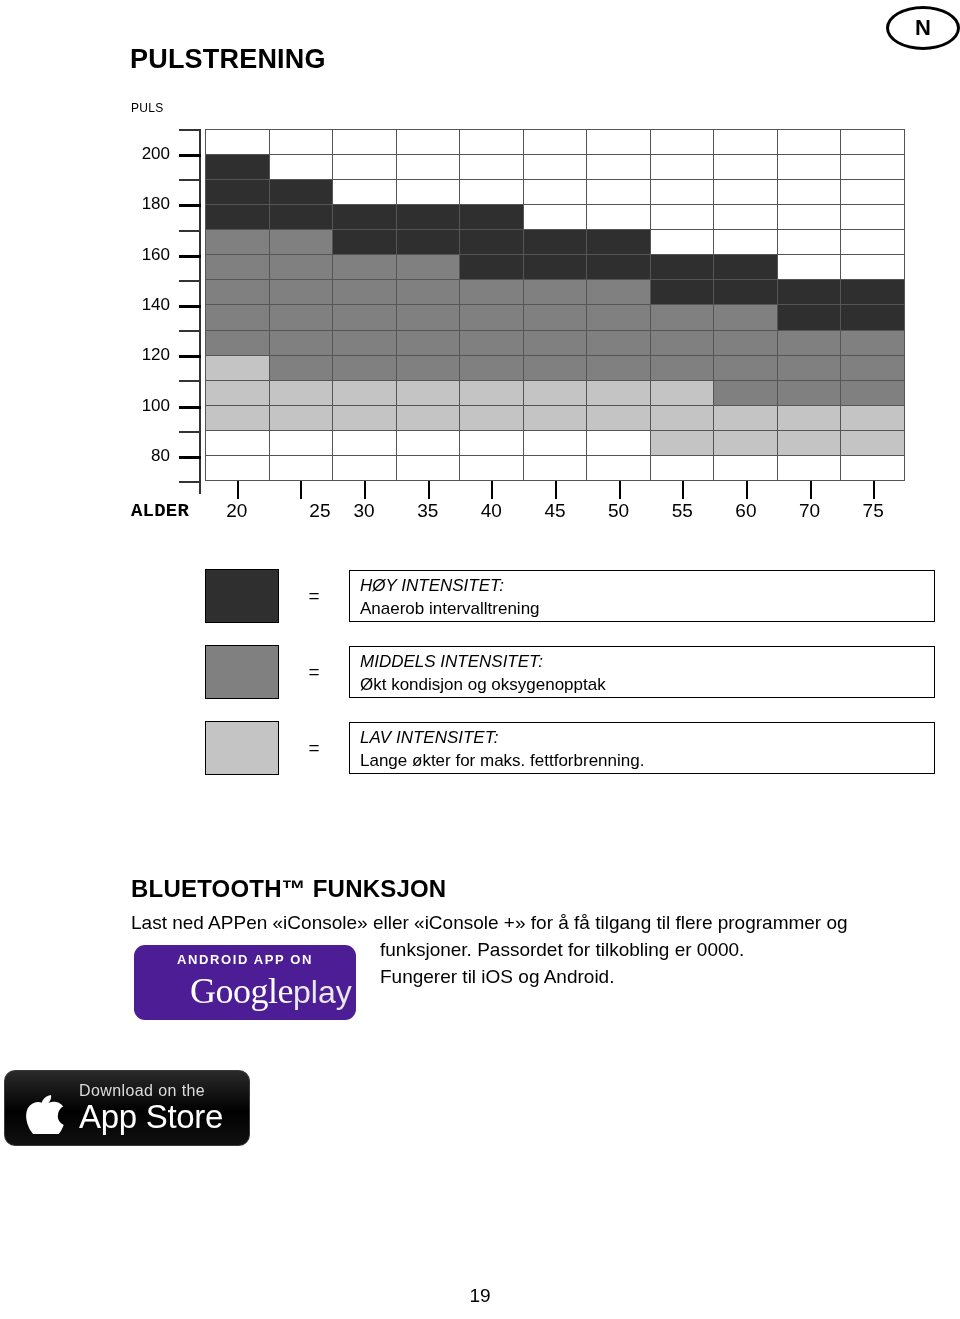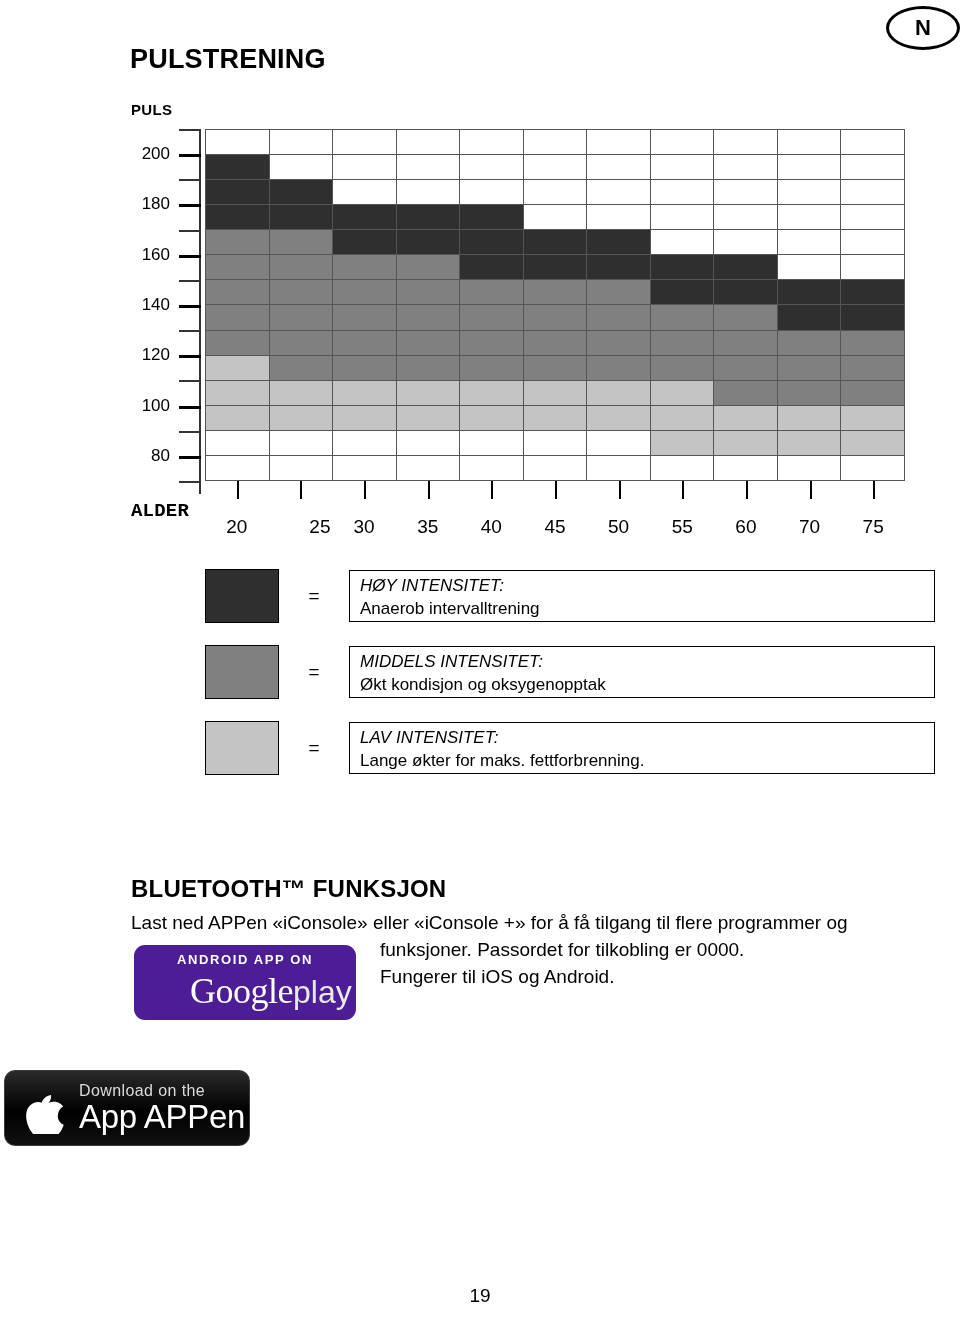--- a/index.html
+++ b/index.html
@@ -17,21 +17,21 @@
     font-size:22px;font-weight:bold;line-height:1;
   }
 
   
   .page-title{
     position:absolute;left:130px;top:44px;
     font-size:27px;font-weight:bold;letter-spacing:.2px;
   }
   .axis-title-y{
     position:absolute;left:131px;top:101px;
-    font-size:15px;font-weight:bold;letter-spacing:.3px;
+    font-size:12px;font-weight:normal;letter-spacing:.3px;
   }
 
   
   .chart{
     position:absolute;left:205px;top:129px;
     width:700px;height:352px;
   }
   .grid{
     position:absolute;inset:0;
     display:grid;
@@ -60,21 +60,21 @@
   .y-label{
     position:absolute;right:0;width:60px;text-align:right;
     font-size:17px;line-height:1;
   }
   .y-labels{position:absolute;left:108px;top:129px;width:62px;height:352px;}
 
   
   .x-ticks{position:absolute;left:205px;top:481px;width:700px;height:18px;}
   .x-tick{position:absolute;top:0;width:2px;height:18px;background:#000;}
 
-  .x-labels{position:absolute;left:205px;top:500px;width:700px;height:24px;margin-top:16px;}
+  .x-labels{position:absolute;left:205px;top:500px;width:700px;height:24px;}
   .x-label{
     position:absolute;top:0;width:60px;margin-left:-30px;text-align:center;
     font-size:19px;
   }
   .alder{
     position:absolute;left:131px;top:500px;
     font-size:19px;font-weight:bold;letter-spacing:.2px;font-family:Liberation Mono, monospace;
   }
 
   
@@ -416,21 +416,21 @@
     <span>Google</span><span class="play">play</span>
   </div>
 </div>
 
 <div class="appstore">
   <svg class="apple" width="46" height="52" viewBox="0 0 46 52" style="position:absolute;left:14px;top:11px;">
     <path d="M31 13c-2.6.2-5.6 1.8-7.3 3.9-1.6 1.9-2.9 4.7-2.4 7.4 2.9.1 5.9-1.6 7.6-3.8 1.6-2 2.7-4.7 2.1-7.5z" fill="#fff"></path>
     <path d="M38 33.5c-.1-6 4.9-8.9 5.1-9-2.8-4.1-7.1-4.6-8.6-4.7-3.7-.4-7.1 2.1-9 2.1-1.8 0-4.7-2.1-7.7-2-4 .1-7.6 2.3-9.7 5.8-4.1 7.2-1.1 17.8 2.9 23.6 2 2.8 4.3 6 7.3 5.9 2.9-.1 4-1.9 7.6-1.9 3.5 0 4.5 1.9 7.6 1.8 3.2-.1 5.1-2.9 7.1-5.7 2.2-3.3 3.1-6.4 3.1-6.6-.1 0-6-2.3-6-9.3z" fill="#fff"></path>
   </svg>
   <div class="t1">Download on the</div>
-  <div class="t2">App APPen</div>
+  <div class="t2">App Store</div>
 </div>
 
 <div class="page-num">19</div>
 
 <div class="y-tick" style="top: 129px;"></div>
 <div class="y-tick major" style="top: 154.143px;"></div>
 <div class="y-tick" style="top: 179.286px;"></div>
 <div class="y-tick major" style="top: 204.429px;"></div>
 <div class="y-tick" style="top: 229.571px;"></div>
 <div class="y-tick major" style="top: 254.714px;"></div>

